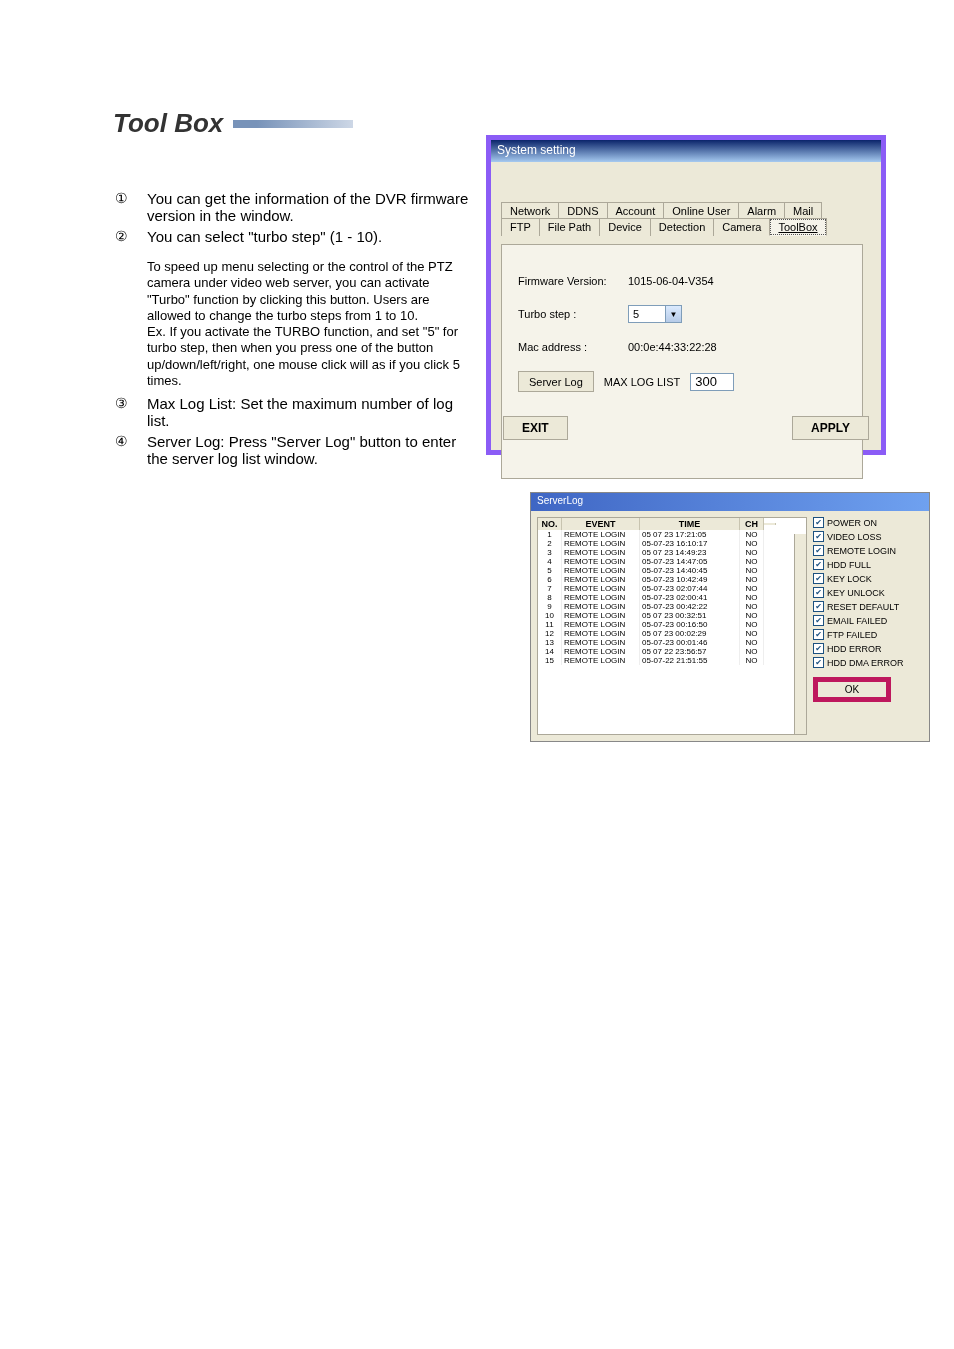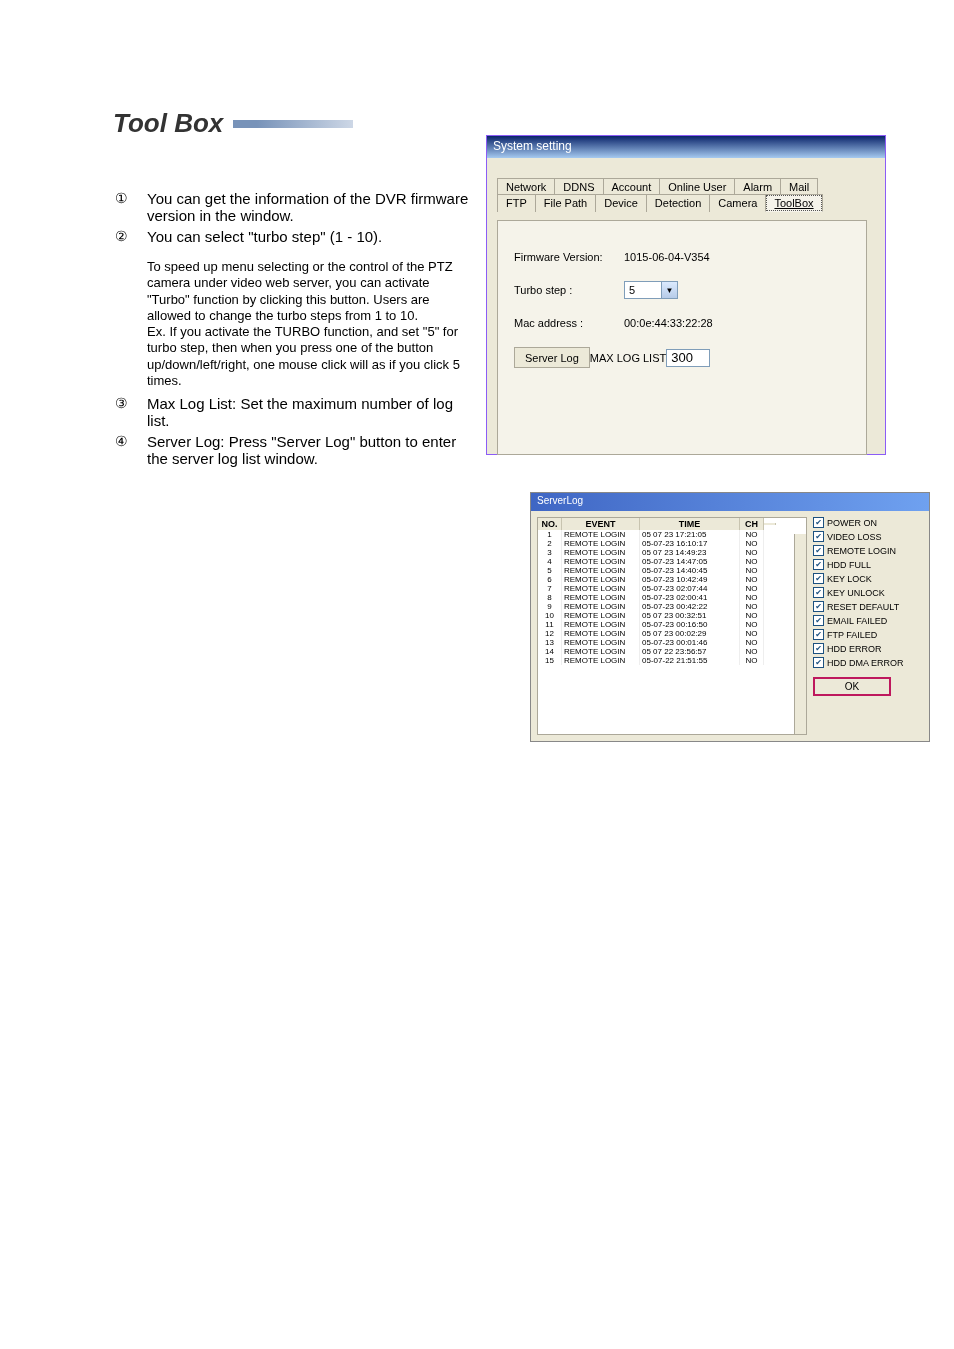--- a/index.html
+++ b/index.html
@@ -32,21 +32,21 @@
     }
     .title-line {
       width: 120px; height: 8px;
       background: linear-gradient(to right, #7893b9 0%, #7893b9 20%, #cdd7e6 100%);
     }
     
     .sys-panel {
       position: absolute;
       top: 135px; left: 486px;
       width: 400px; height: 320px;
-      border: 1px solid #8b5cf6;
+      border: 5px solid #8b5cf6;
       background: #ece9d8;
       font-family: Verdana, Arial, sans-serif;
     }
     .sys-titlebar {
       height: 22px;
       background: linear-gradient(to bottom, #0a246a, #a6caf0);
       color: #fff;
       font-size: 12px;
       padding: 3px 6px;
     }
@@ -141,21 +141,21 @@
     .log-row div:nth-child(1){ text-align: center; }
     .log-row div:nth-child(4){ text-align: center; }
     .log-scrollh {
       width: 12px; background: #ece9d8; border-left: 1px solid #aca899;
       position: absolute; right: 0; top: 16px; bottom: 0;
     }
     .log-side { width: 110px; display: flex; flex-direction: column; font-size: 9px; }
     .chk-row { display: flex; align-items: center; gap: 3px; margin-bottom: 3px;}
     .chk { width: 11px; height: 11px; border: 1px solid #1c5180; background: #fff; display: inline-flex; align-items: center; justify-content: center; font-size: 8px; color: #1c5180; }
     .chk.checked::before { content: "✔"; }
-    .ok-btn { margin-top: 6px; border: 2px solid #be185d; background: #ece9d8; font-size: 10px; padding: 2px 0; width: 78px; align-self: flex-start; text-align: center; cursor: pointer; }
+    .ok-btn { margin-top: 6px; border: 5px solid #be185d; background: #ece9d8; font-size: 10px; padding: 2px 0; width: 78px; align-self: flex-start; text-align: center; cursor: pointer; }
     
     .pagenum { position: absolute; bottom: 46px; left: 0; right: 0; text-align: center; font-size: 14px; }
   </style>
 </head>
 <body>
 
 <div class="page">
   <div class="title-row">
     <div class="title">Tool Box</div>
     <div class="title-line"></div>
@@ -178,21 +178,21 @@
       </div>
     <div class="enum">
         <div class="num">④</div>
         <div class="txt">Server Log: Press "Server Log" button to enter the server log list window.</div>
       </div>
   </div>
 
   <div class="sys-panel">
     <div class="sys-titlebar">System setting</div>
     <div style="height:20px;"></div>
-    <div style="padding:0 10px;">
+    <div style="padding:0 10px;margin-top:20px;">
       <div id="tabs-container">
           <div style="display: flex;">
             <div class="tab">Network</div>
             <div class="tab">DDNS</div>
             <div class="tab">Account</div>
             <div class="tab">Online User</div>
             <div class="tab">Alarm</div>
             <div class="tab">Mail</div>
           </div>
           <div style="display: flex; margin-top: -1px;">
@@ -215,26 +215,30 @@
           <div class="flabel">Turbo step :</div>
           <div class="combo">
             <div class="combo-txt">5</div>
             <div class="combo-btn">▼</div>
           </div>
         </div>
         <div class="frow">
           <div class="flabel">Mac address :</div>
           <div class="fval">00:0e:44:33:22:28</div>
         </div>
-        <div class="frow" style="">
+        <div class="frow" style="gap:10px;">
           <button class="btn">Server Log</button>
           <span>MAX LOG LIST</span>
           <input class="tf" value="300" style="">
         </div>
       </div>
+    </div>
+    <div class="sys-foot">
+      <button class="btn">EXIT</button>
+      <button class="btn">APPLY</button>
     </div>
   </div>
 
   <div class="log-panel">
     <div class="log-titlebar">ServerLog</div>
     <div class="log-body">
       <div class="log-table">
         <div class="log-head" id="log-head">
             <div>NO.</div>
             <div>EVENT</div>

